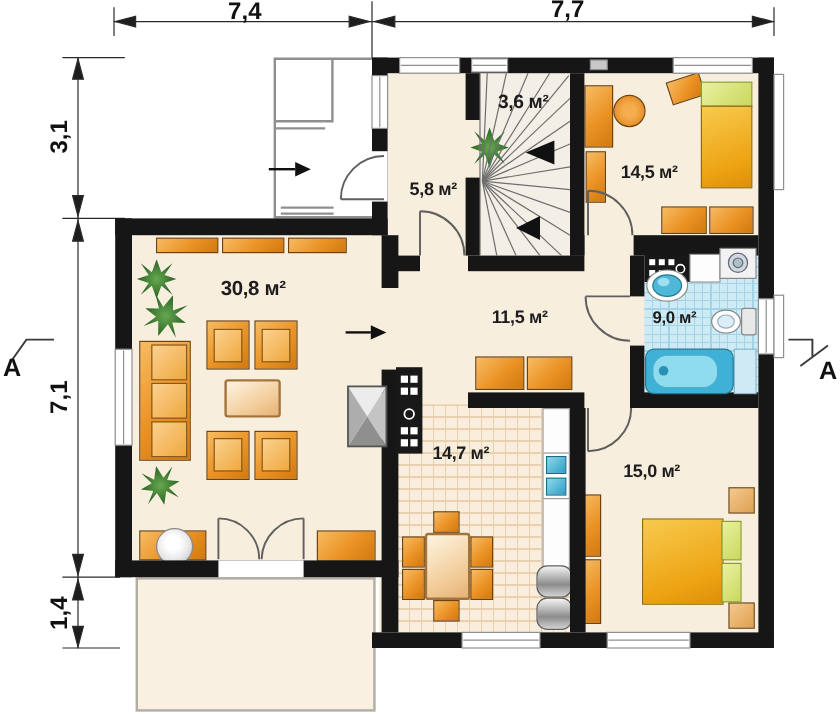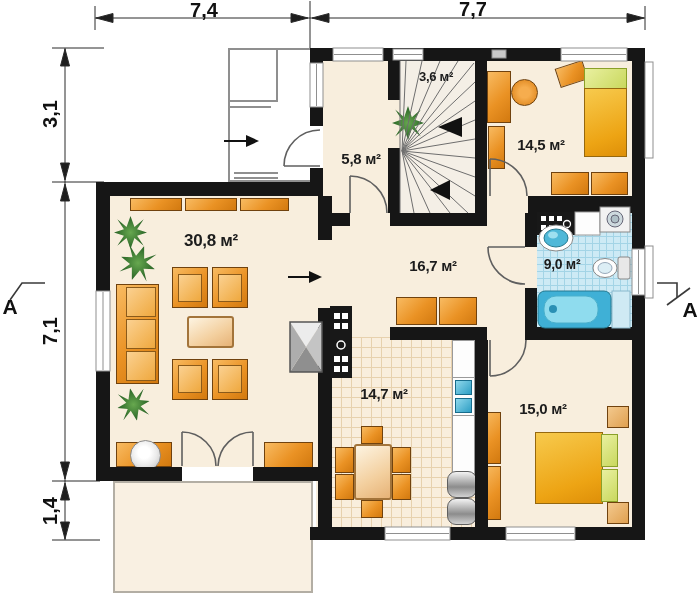--- a/index.html
+++ b/index.html
@@ -3,21 +3,21 @@
 <meta charset="utf-8">
 <style>
   html,body{margin:0;padding:0;background:#fff;}
   #plan{position:relative;width:700px;height:595px;background:#fff;overflow:hidden;
         font-family:"Liberation Sans",sans-serif;}
   .abs{position:absolute;box-sizing:border-box;}
   .floor{position:absolute;box-sizing:border-box;z-index:10;}
   svg.linework{position:absolute;left:0;top:0;z-index:30;pointer-events:none;}
   .label{position:absolute;z-index:40;transform:translate(-50%,-50%);
          font-weight:bold;font-size:15px;color:#1c1c1c;white-space:nowrap;letter-spacing:-0.3px;}
-  .label.small{font-size:13px;}
+  .label.small{font-size:16px;margin-top:10px;}
   .dim{position:absolute;z-index:40;transform:translate(-50%,-50%);
        font-weight:bold;font-size:20px;color:#111;white-space:nowrap;}
   .dim.vert{transform:translate(-50%,-50%) rotate(-90deg);}
   .secA{position:absolute;z-index:40;transform:translate(-50%,-50%);
         font-weight:bold;font-size:21px;color:#111;}
   .fo{background:linear-gradient(135deg,#f8bb62 0%,#ea9224 55%,#d2790f 100%);
       border:1px solid #70420e;position:absolute;box-sizing:border-box;z-index:20;}
   .fo-inner{position:absolute;box-sizing:border-box;border:1px solid #8a5a1a;
       background:linear-gradient(135deg,#fbd191,#efa83e);}
   .tbl{background:linear-gradient(150deg,#fdf4e2 0%,#f3cf9e 60%,#e6b276 100%);
@@ -322,18 +322,18 @@
   <div class="dim vert" style="left:50px;top:331px;">7,1</div>
   <div class="dim vert" style="left:50px;top:511px;">1,4</div>
 
   <div class="secA" style="left:10px;top:307px;">A</div>
   <div class="secA" style="left:690px;top:310px;">A</div>
 
   <div class="label small" style="left:436px;top:76px;">3,6 м²</div>
   <div class="label" style="left:361px;top:158px;">5,8 м²</div>
   <div class="label" style="left:541px;top:144px;">14,5 м²</div>
   <div class="label" style="left:211px;top:241px;font-size:17px;text-align:center;">30,8 м²</div>
-  <div class="label" style="left:433px;top:265px;">16,7 м²</div>
+  <div class="label" style="left:433px;top:265px;">11,5 м²</div>
   <div class="label" style="left:562px;top:264px;font-size:14px;">9,0 м²</div>
-  <div class="label" style="left:384px;top:393px;">14,7 м²</div>
-  <div class="label" style="left:543px;top:408px;">15,0 м²</div>
+  <div class="label" style="left:384px;top:378px;">14,7 м²</div>
+  <div class="label" style="left:543px;top:393px;">15,0 м²</div>
 
 </div>
 
 </body></html>

